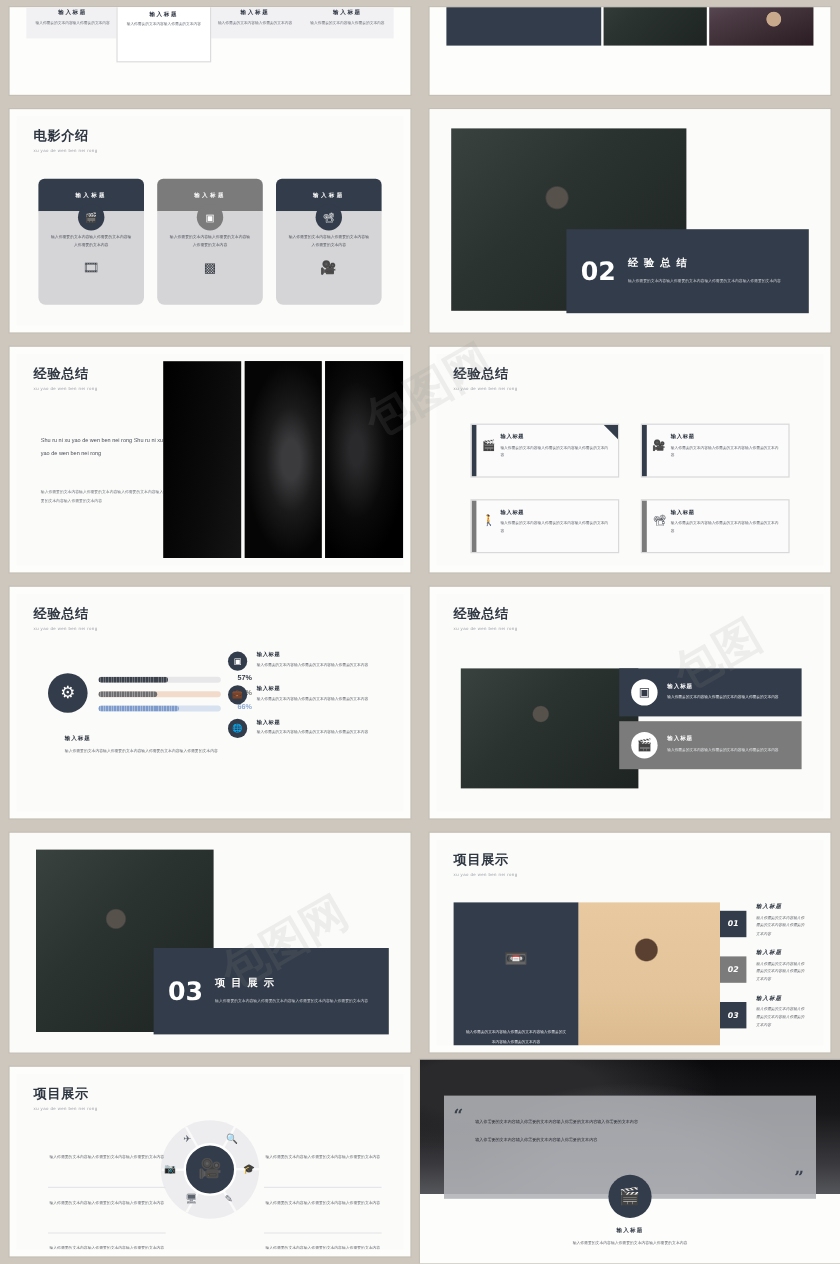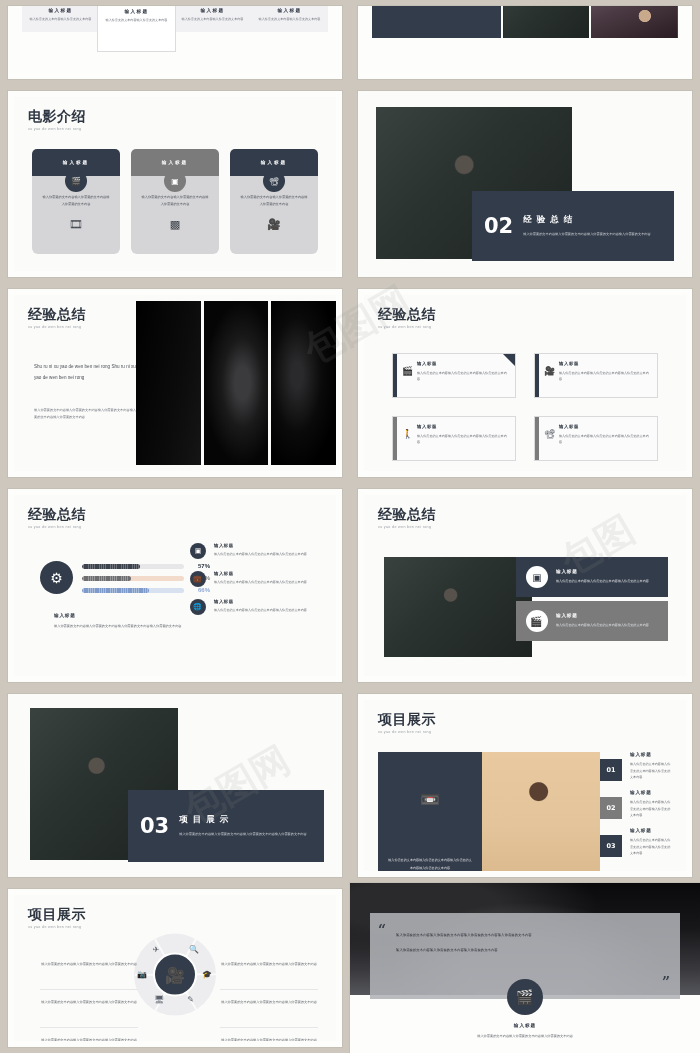--- a/index.html
+++ b/index.html
@@ -21,23 +21,23 @@
     background:#fdfdfb;
     position:relative;
     overflow:hidden;
     box-shadow:0 0 0 1px rgba(0,0,0,.04);
   }
   .inner { position:absolute; inset:6px; background:#fbfbf9; overflow:hidden; }
 
   
   .hd { position:absolute; left:14px; top:12px; }
   .hd .t {
-    font-size:14px; font-weight:700; color:#2e3642;
+    font-size:11px; font-weight:700; color:#2e3642;
     letter-spacing:.5px; line-height:1.1;
-    font-family:Liberation Serif, serif;
+    font-family:Liberation Mono, monospace;
   }
   .hd .s {
     font-size:3.6px; color:#9a9ea6; letter-spacing:.35px;
     margin-top:3px; white-space:nowrap;
   }
 
   
   .dark { background:#333c4a; }
   .gray { background:#7b7b7b; }
 
@@ -148,21 +148,21 @@
 
   
   .pv { position:absolute; left:14px; top:52px; right:14px; height:132px; display:flex; }
   .pv .dk { width:104px; background:#333c4a; position:relative; padding:10px; }
   .pv .dk .ic { position:absolute; left:50%; top:36%; transform:translate(-50%,-50%);
       font-size:16px; color:#fff; line-height:1; }
   .pv .dk p { position:absolute; left:10px; right:10px; bottom:12px;
       font-size:3.1px; line-height:2.6; color:#dfe1e5; text-align:center; }
   .pv .ph { width:118px; }
   .pv .nums { flex:1; padding-left:0; }
-  .nrow { display:flex; align-items:center; gap:8px; margin-bottom:9px; }
+  .nrow { display:flex; align-items:flex-end; gap:8px; margin-bottom:9px;font-style:italic; }
   .nbadge { width:22px; min-width:22px; height:22px; display:flex; align-items:center;
       justify-content:center; color:#fff; font-size:6.5px; font-weight:700;
       font-family:"DejaVu Sans",sans-serif; margin-top:7px; }
   .nrow .h { font-size:4.6px; font-weight:700; color:#2e3642; letter-spacing:.8px; }
   .nrow .p { font-size:3.1px; line-height:2.1; color:#62666e; margin-top:4px; }
 
   
   .wheel { position:absolute; left:50%; top:50%; transform:translate(-50%,-42%);
       width:82px; height:82px; }
   .wheel .ring { position:absolute; inset:0; border-radius:50%; background:#ededef; }

